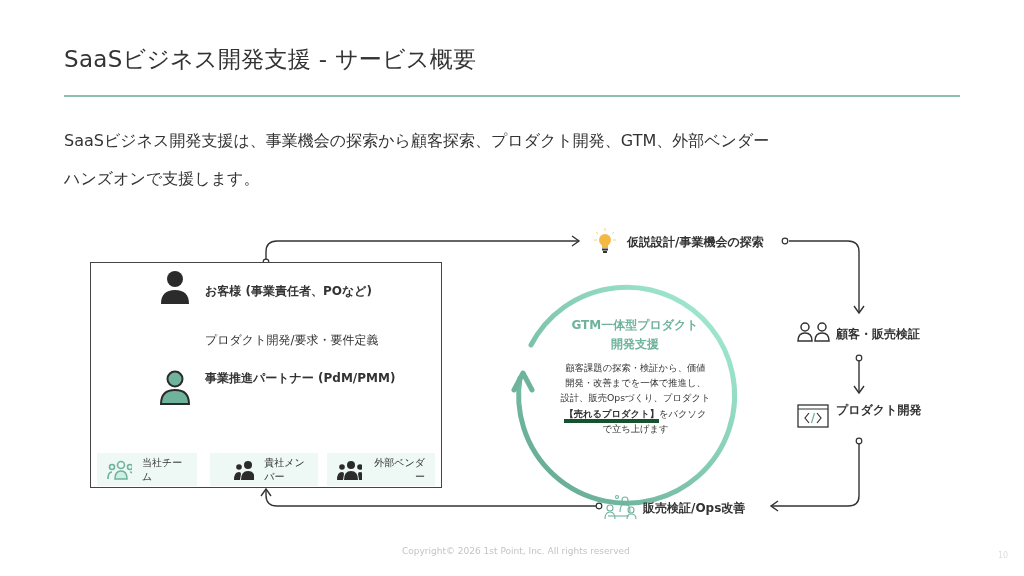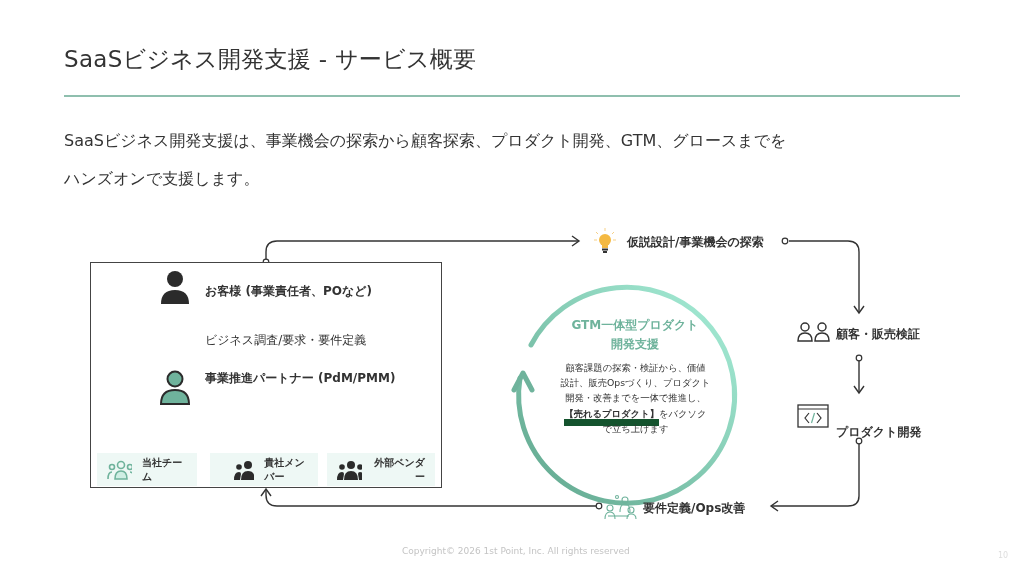--- a/index.html
+++ b/index.html
@@ -6,35 +6,35 @@
   body { width:1024px; height:576px; background:#ffffff; position:relative; overflow:hidden;
          font-family:"DejaVu Sans","Liberation Sans",sans-serif; color:#333333; }
   .abs { position:absolute; }
   .title { left:64px; top:44px; font-size:23px; font-weight:normal; color:#333333; letter-spacing:0.3px; }
   .rule { left:64px; top:95px; width:896px; height:2px; background:#8fbfae; }
   .intro { left:64px; top:122px; font-size:16px; line-height:38px; color:#333; width:900px; }
   .box { left:90px; top:262px; width:352px; height:226px; border:1.5px solid #444; box-sizing:border-box; background:#fff; }
   .lbl { font-size:12px; font-weight:bold; color:#333; white-space:nowrap; }
   .lbl-n { font-size:12px; color:#333; white-space:nowrap; }
   .chip { top:453px; height:33px; background:#eef8f5; display:flex; align-items:center; gap:10px; padding:0 10px; box-sizing:border-box; }
-  .chip .t { font-size:10px; font-weight:bold; color:#333; }
+  .chip .t { font-size:10px; font-weight:normal; color:#333; }
   .circle-title { left:560px; top:316px; width:150px; text-align:center; font-size:12px; font-weight:bold; color:#6fb39c; line-height:19px; }
   .circle-body { left:548px; top:360px; width:175px; text-align:center; font-size:9.3px; color:#333; line-height:15.2px; }
-  .circle-body .u { font-weight:bold; border-bottom:7px solid #14532d; }
+  .circle-body .u { font-weight:bold; border-bottom:4px solid #14532d; }
   .footer { left:402px; top:546px; font-size:9px; color:#c4c4c4; }
   .pageno { left:998px; top:551px; font-size:8px; color:#dddddd; }
 </style>
 </head>
 <body>
 
 <div class="abs title">SaaSビジネス開発支援 - サービス概要</div>
 <div class="abs rule"></div>
 
 <div class="abs intro">
-  <div>SaaSビジネス開発支援は、事業機会の探索から顧客探索、プロダクト開発、GTM、グロースまでを</div>
+  <div>SaaSビジネス開発支援は、事業機会の探索から顧客探索、プロダクト開発、GTM、外部ベンダー</div>
   <div>ハンズオンで支援します。</div>
 </div>
 
 <svg class="abs" style="left:0;top:0;" width="1024" height="576">
   <defs>
     <linearGradient id="arcGrad" x1="0" y1="1" x2="1" y2="0">
       <stop offset="0" stop-color="#5fa58c"></stop>
       <stop offset="1" stop-color="#a8efd9"></stop>
     </linearGradient>
   </defs>
@@ -80,21 +80,21 @@
   <path d="M514 390 L523 373 L532 390" fill="none" stroke="#6fb39c" stroke-width="5" stroke-linecap="round" stroke-linejoin="round"></path>
 </svg>
 
 <div class="abs box"></div>
 
 <svg class="abs" style="left:159px;top:270px;" width="32" height="36">
   <circle cx="16" cy="9" r="8" fill="#2b2b2b"></circle>
   <path d="M2 34 Q2 20 16 20 Q30 20 30 34 Z" fill="#2b2b2b"></path>
 </svg>
 <div class="abs lbl" style="left:205px;top:283px;">お客様 (事業責任者、POなど)</div>
-<div class="abs lbl-n" style="left:205px;top:332px;">ビジネス調査/要求・要件定義</div>
+<div class="abs lbl-n" style="left:205px;top:332px;">プロダクト開発/要求・要件定義</div>
 
 <svg class="abs" style="left:159px;top:370px;" width="32" height="36">
   <circle cx="16" cy="9" r="7.5" fill="#6fb39c" stroke="#2b2b2b" stroke-width="2"></circle>
   <path d="M2 34 Q2 20 16 20 Q30 20 30 34 Z" fill="#6fb39c" stroke="#2b2b2b" stroke-width="2"></path>
 </svg>
 <div class="abs lbl" style="left:205px;top:370px;">事業推進パートナー (PdM/PMM)</div>
 
 <div class="abs chip" style="left:97px;width:100px;">
   <svg width="28" height="20">
     <g fill="none" stroke="#6fb39c" stroke-width="1.6">
@@ -134,22 +134,22 @@
   </svg>
   <span class="t">外部ベンダー</span>
 </div>
 
 <div class="abs circle-title">
   <div>GTM一体型プロダクト</div>
   <div>開発支援</div>
 </div>
 <div class="abs circle-body">
   <div>顧客課題の探索・検証から、価値</div>
+  <div>開発・改善までを一体で推進し、</div>
   <div>設計、販売Opsづくり、プロダクト</div>
-  <div>開発・改善までを一体で推進し、</div>
   <div><span class="u">【売れるプロダクト】</span><span>をバクソク</span></div>
   <div>で立ち上げます</div>
 </div>
 
 <svg class="abs" style="left:594px;top:228px;" width="22" height="28">
   <g stroke="#f4c66a" stroke-width="1" opacity="0.8">
     <line x1="11" y1="0" x2="11" y2="3"></line>
       <line x1="2" y1="4" x2="4" y2="6"></line>
       <line x1="20" y1="4" x2="18" y2="6"></line>
     <line x1="0" y1="12" x2="3" y2="12"></line>
@@ -172,30 +172,30 @@
 </svg>
 <div class="abs lbl" style="left:836px;top:326px;">顧客・販売検証</div>
 
 <svg class="abs" style="left:797px;top:404px;" width="32" height="24">
   <rect x="1" y="1" width="30" height="22" fill="#fff" stroke="#333" stroke-width="1.3"></rect>
   <line x1="1" y1="5" x2="31" y2="5" stroke="#333" stroke-width="1"></line>
   <path d="M12 9 L8 14 L12 19" fill="none" stroke="#333" stroke-width="1.2"></path>
   <path d="M20 9 L24 14 L20 19" fill="none" stroke="#333" stroke-width="1.2"></path>
   <line x1="17.5" y1="9" x2="14.5" y2="19" stroke="#6fb39c" stroke-width="1.2"></line>
 </svg>
-<div class="abs lbl" style="left:836px;top:424px;">プロダクト開発</div>
+<div class="abs lbl" style="left:836px;top:402px;">プロダクト開発</div>
 
 <svg class="abs" style="left:603px;top:494px;" width="34" height="26">
   <g fill="none" stroke="#6fb39c" stroke-width="1.1">
     <circle cx="7" cy="14" r="3"></circle>
       <path d="M2 25 Q2 18 7 18 Q12 18 12 25"></path>
     <circle cx="22" cy="6" r="3"></circle>
       <path d="M17 18 Q17 10 22 10 Q27 10 27 18"></path>
     <circle cx="28" cy="16" r="3"></circle>
       <path d="M24 25 Q24 20 28 20 Q33 20 33 25"></path>
     <line x1="5" y1="22" x2="26" y2="22"></line>
     <circle cx="14" cy="3" r="1.5"></circle>
   </g>
 </svg>
-<div class="abs lbl" style="left:643px;top:500px;">要件定義/Ops改善</div>
+<div class="abs lbl" style="left:643px;top:500px;">販売検証/Ops改善</div>
 
 <div class="abs footer">Copyright© 2026 1st Point, Inc. All rights reserved</div>
 <div class="abs pageno">10</div>
 
 </body></html>

